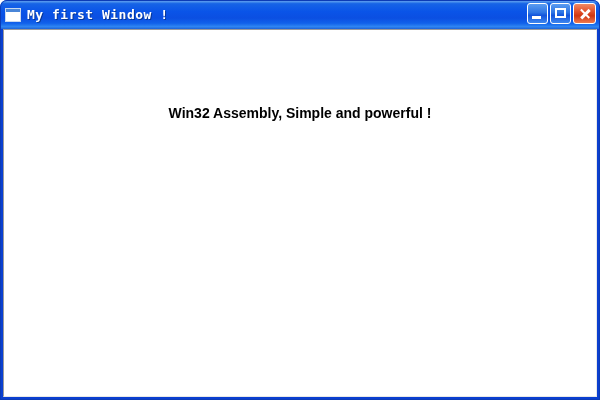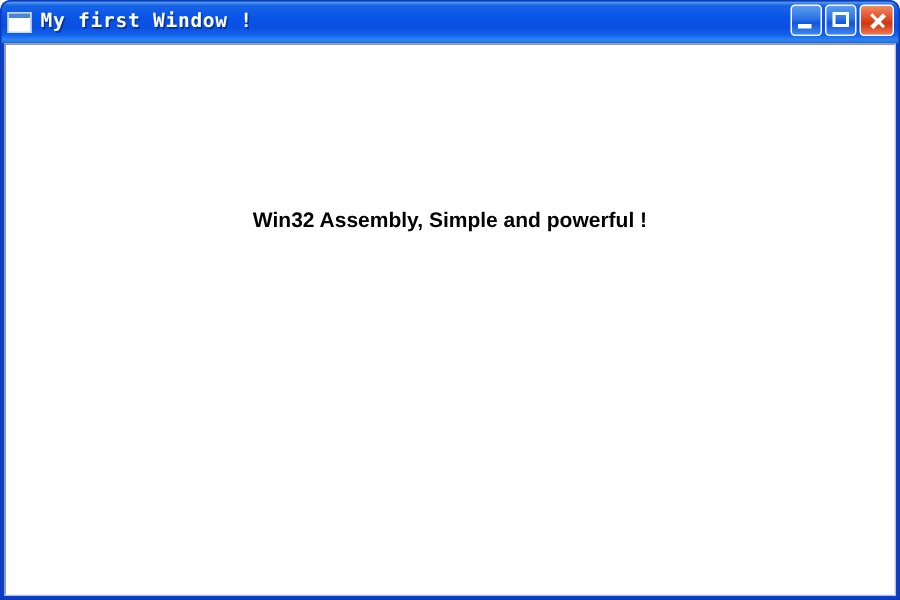--- a/index.html
+++ b/index.html
@@ -185,21 +185,21 @@
     border-right: 1px solid #e8e8e8;
     border-bottom: 1px solid #e8e8e8;
   }
 
   .client-text {
     position: absolute;
     left: 0;
     top: 0;
     width: 100%;
     text-align: center;
-    margin-top: 108px;
+    margin-top: 75px;
     color: #000000;
     font-family: "Liberation Sans", sans-serif;
     font-weight: bold;
     font-size: 14px;
     white-space: nowrap;
   }
 </style>
 </head>
 <body>
 

